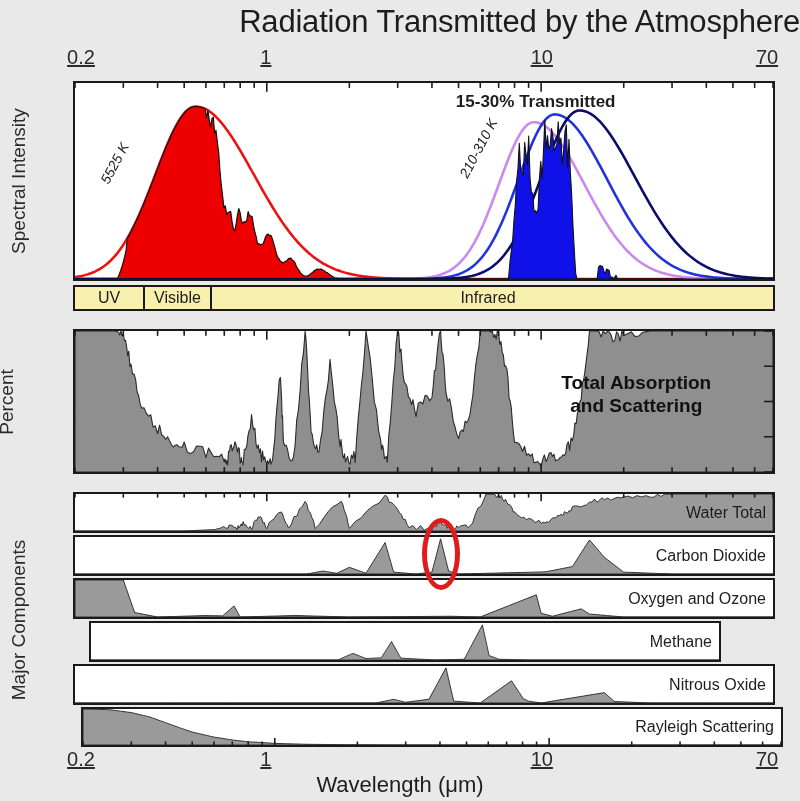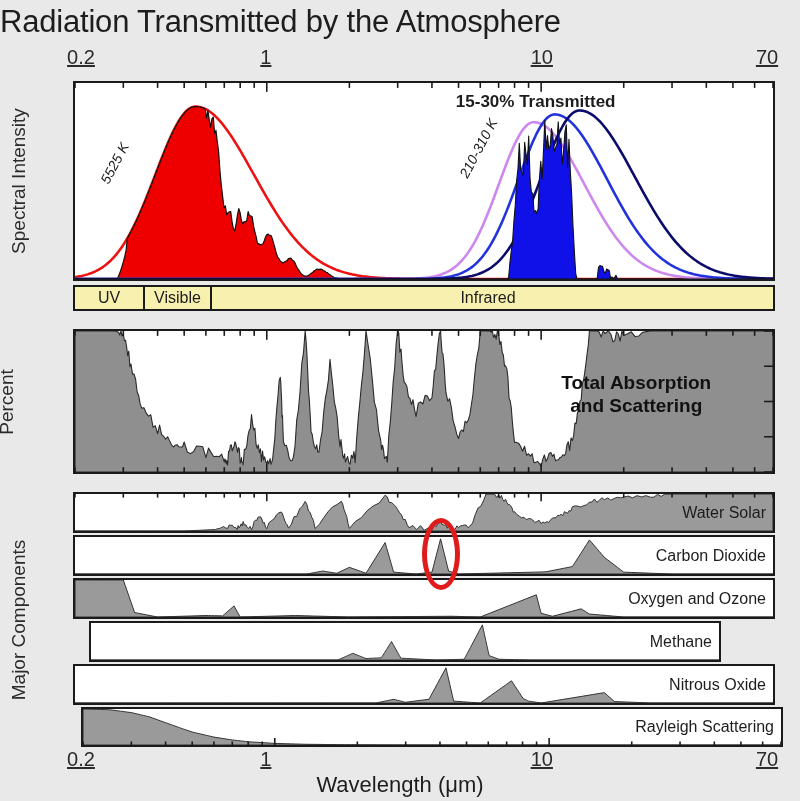--- a/index.html
+++ b/index.html
@@ -11,21 +11,21 @@
     overflow:hidden;
     position:relative;
   }
   #root{position:absolute;inset:0;}
 
   .abs{position:absolute;}
 
   
   #title{
     left:0;top:4px;width:800px;
-    text-align:left;
+    text-align:right;
     font-size:31px;
     letter-spacing:-0.2px;
     color:#1d1d1d;
     font-weight:400;
   }
 
   
   .axis-nums{width:800px;height:22px;font-size:20px;color:#2b2b2b;}
   .axis-nums span{position:absolute;transform:translateX(-50%);white-space:nowrap;text-decoration:underline;}
   #axis-top{top:46px;left:0;}
@@ -286,21 +286,21 @@
             <line x1="456.18" y1="0" x2="456.18" y2="4" stroke="#1a1a1a" stroke-width="1.6"></line>
             <line x1="468.81" y1="0" x2="468.81" y2="8" stroke="#1a1a1a" stroke-width="1.6"></line>
             <line x1="551.87" y1="0" x2="551.87" y2="4" stroke="#1a1a1a" stroke-width="1.6"></line>
             <line x1="600.46" y1="0" x2="600.46" y2="4" stroke="#1a1a1a" stroke-width="1.6"></line>
             <line x1="634.94" y1="0" x2="634.94" y2="4" stroke="#1a1a1a" stroke-width="1.6"></line>
             <line x1="661.68" y1="0" x2="661.68" y2="4" stroke="#1a1a1a" stroke-width="1.6"></line>
             <line x1="683.53" y1="0" x2="683.53" y2="4" stroke="#1a1a1a" stroke-width="1.6"></line>
             <line x1="702.00" y1="0" x2="702.00" y2="4" stroke="#1a1a1a" stroke-width="1.6"></line>
           </g>
         </svg>
-        <div class="crow-label">Water Solar</div>
+        <div class="crow-label">Water Total</div>
       </div>
       <div class="crow" style="left: 0px; top: 43px; width: 702px; height: 41px;">
         <svg viewBox="0 0 702 41" preserveAspectRatio="none">
           <path d="M0.00 41.00L38.87 41.00L77.73 41.00L116.60 41.00L155.46 41.00L194.33 41.00L233.19 41.00L235.86 40.45L238.53 39.91L241.19 39.36L243.86 38.81L246.53 38.27L249.20 37.72L251.55 38.13L253.90 38.54L256.25 38.95L258.60 39.36L260.96 39.77L263.31 40.18L265.41 39.09L267.52 37.99L269.62 36.90L271.73 35.81L273.83 34.71L275.94 33.62L278.73 34.71L281.52 35.81L284.31 36.90L287.10 37.99L289.89 39.09L292.68 40.18L295.89 34.51L299.09 28.84L302.29 23.16L305.49 17.49L308.70 11.82L311.90 6.15L313.33 11.62L314.75 17.08L316.18 22.55L317.61 28.02L319.04 33.48L320.46 38.95L324.22 39.29L327.98 39.63L331.73 39.98L335.49 40.32L339.24 40.66L343.00 41.00L345.67 40.66L348.33 40.32L351.00 39.98L353.67 39.63L356.33 39.29L359.00 38.95L360.45 32.80L361.89 26.65L363.33 20.50L364.78 14.35L366.22 8.20L367.67 2.05L369.01 8.00L370.36 13.94L371.71 19.89L373.06 25.83L374.40 31.77L375.75 37.72L377.42 38.27L379.08 38.81L380.75 39.36L382.41 39.91L384.08 40.45L385.74 41.00L398.35 40.66L410.96 40.32L423.57 39.98L436.18 39.63L448.78 39.29L461.39 38.95L463.41 38.88L465.43 38.81L467.45 38.74L469.47 38.68L471.49 38.61L473.51 38.54L477.96 37.58L482.42 36.63L486.88 35.67L491.33 34.71L495.79 33.76L500.25 32.80L503.11 27.88L505.96 22.96L508.82 18.04L511.68 13.12L514.54 8.20L517.40 3.28L519.90 6.49L522.40 9.70L524.90 12.91L527.40 16.13L529.90 19.34L532.40 22.55L535.64 25.28L538.89 28.02L542.13 30.75L545.38 33.48L548.63 36.22L551.87 38.95L559.97 39.29L568.07 39.63L576.17 39.98L584.27 40.32L592.36 40.66L600.46 41.00L617.38 41.00L634.31 41.00L651.23 41.00L668.15 41.00L685.08 41.00L702.00 41.00L702.00 41L0.00 41Z" fill="#9a9a9a" stroke="#2a2a2a" stroke-width="1" stroke-linejoin="round"></path>
         </svg>
         <div class="crow-label">Carbon Dioxide</div>
       </div>
       <div class="crow" style="left: 0px; top: 86px; width: 702px; height: 41px;">
         <svg viewBox="0 0 702 41" preserveAspectRatio="none">
           <path d="M0.00 0.00L5.24 0.00L10.48 0.00L15.72 0.00L20.96 0.00L26.20 0.00L31.44 0.00L34.30 0.00L37.16 0.00L40.02 0.00L42.87 0.00L45.73 0.00L48.59 0.00L50.49 6.01L52.40 12.03L54.30 18.04L56.20 24.05L58.11 30.07L60.01 36.08L63.85 36.90L67.70 37.72L71.54 38.54L75.38 39.36L79.22 40.18L83.07 41.00L91.16 40.73L99.26 40.45L107.36 40.18L115.46 39.91L123.56 39.63L131.65 39.36L134.45 39.43L137.24 39.50L140.03 39.56L142.82 39.63L145.61 39.70L148.40 39.77L150.33 37.92L152.26 36.08L154.19 34.23L156.12 32.39L158.05 30.55L159.98 28.70L161.01 30.75L162.03 32.80L163.06 34.85L164.08 36.90L165.11 38.95L166.13 41.00L175.36 40.73L184.59 40.45L193.82 40.18L203.05 39.91L212.28 39.63L221.51 39.36L230.58 39.63L239.65 39.91L248.73 40.18L257.80 40.45L266.87 40.73L275.94 41.00L293.00 40.86L310.07 40.73L327.13 40.59L344.20 40.45L361.26 40.32L378.33 40.18L383.20 40.32L388.08 40.45L392.96 40.59L397.84 40.73L402.71 40.86L407.59 41.00L416.98 36.90L426.37 32.80L435.75 28.70L445.14 24.60L454.53 20.50L463.92 16.40L464.73 19.82L465.55 23.23L466.36 26.65L467.18 30.07L467.99 33.48L468.81 36.90L470.71 37.45L472.61 37.99L474.52 38.54L476.42 39.09L478.33 39.63L480.23 40.18L485.05 38.81L489.86 37.45L494.68 36.08L499.50 34.71L504.31 33.35L509.13 31.98L510.51 32.94L511.88 33.89L513.26 34.85L514.64 35.81L516.02 36.76L517.40 37.72L523.14 38.27L528.89 38.81L534.63 39.36L540.38 39.91L546.13 40.45L551.87 41.00L576.89 41.00L601.91 41.00L626.94 41.00L651.96 41.00L676.98 41.00L702.00 41.00L702.00 41L0.00 41Z" fill="#9a9a9a" stroke="#2a2a2a" stroke-width="1" stroke-linejoin="round"></path>

